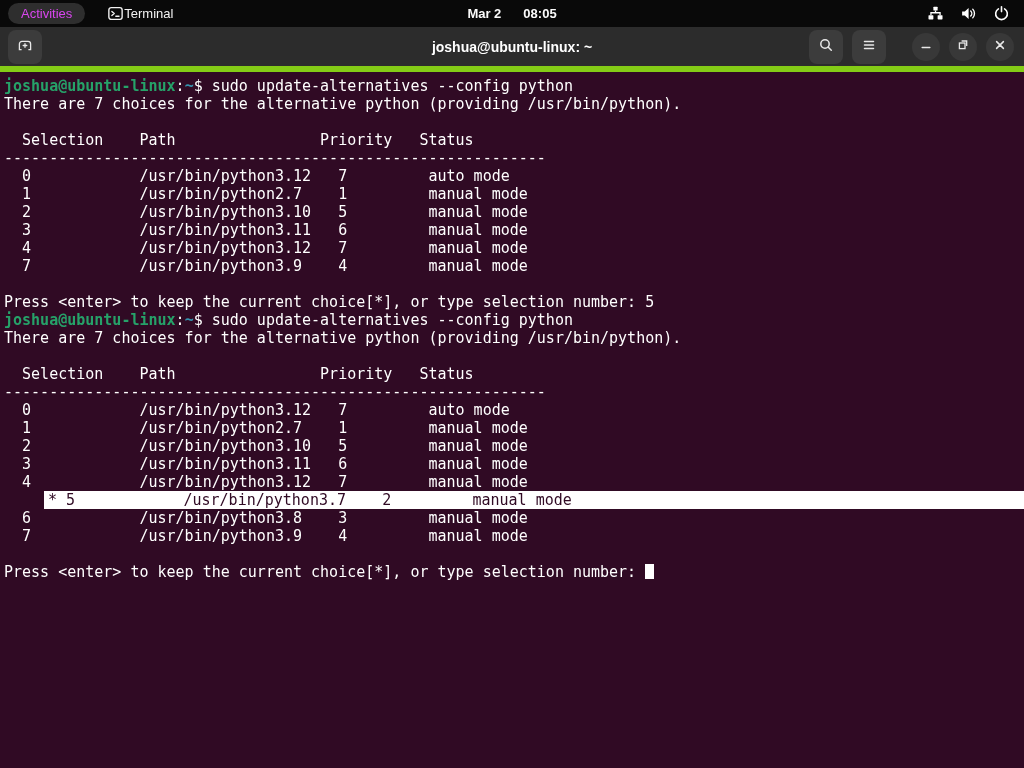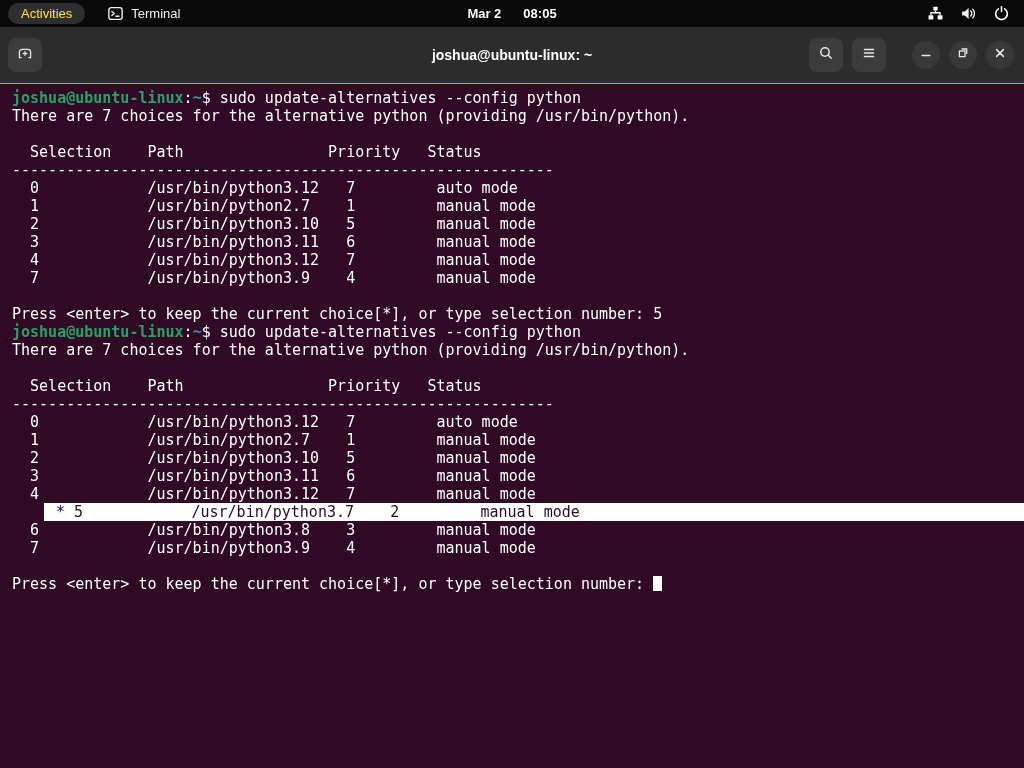--- a/index.html
+++ b/index.html
@@ -9,45 +9,45 @@
   }
   *{margin:0;padding:0;box-sizing:border-box;}
   html,body{width:1024px;height:768px;overflow:hidden;background:#000;}
   body{font-family:"Liberation Sans",sans-serif;}
   .screen{position:relative;width:1024px;height:768px;display:flex;flex-direction:column;}
 
   
   .topbar{height:27px;background:var(--topbar-bg);display:flex;align-items:center;
     color:#f2f2f2;font-size:13px;position:relative;flex:0 0 auto;}
   .activities-pill{margin-left:8px;padding:3px 13px;border-radius:999px;background:#2e2e2e;
-    color:#fde047;cursor:pointer;}
-  .app-indicator{display:flex;align-items:center;gap:7px;margin-left:22px;cursor:pointer;}
+    color:#d946ef;cursor:pointer;}
+  .app-indicator{display:flex;align-items:center;margin-left:22px;cursor:pointer;}
   .app-indicator svg{display:block;}
   .clock{position:absolute;left:50%;transform:translateX(-50%);display:flex;gap:22px;
     font-weight:700;color:#fbfbfb;cursor:pointer;}
   .status-icons{margin-left:auto;display:flex;align-items:center;gap:16px;padding-right:14px;cursor:pointer;}
   .status-icons svg{display:block;}
 
   
-  .headerbar{height:57px;background:var(--headerbar-bg);display:flex;align-items:center;
-    position:relative;flex:0 0 auto;border-bottom:1px solid #84cc16;text-align:right;}
+  .headerbar{height:45px;background:var(--headerbar-bg);display:flex;align-items:center;
+    position:relative;flex:0 0 auto;border-bottom:6px solid #84cc16;text-align:right;}
   .sq-btn{width:34px;height:34px;border-radius:8px;background:var(--button-bg);
     display:flex;align-items:center;justify-content:center;cursor:pointer;}
   .newtab-btn{margin-left:8px;}
   .win-title{position:absolute;left:50%;transform:translateX(-50%);color:#ffffff;
     font-weight:700;font-size:14px;white-space:nowrap;}
   .hb-right{margin-left:auto;display:flex;align-items:center;gap:9px;padding-right:10px;}
   .circle-btn{width:28px;height:28px;border-radius:50%;background:var(--circle-bg);
     display:flex;align-items:center;justify-content:center;cursor:pointer;}
   .gap-lg{width:8px;}
 
   
   .terminal{flex:1 1 auto;background:var(--terminal-bg);padding-top:5px;overflow:hidden;cursor:text;}
   .tline{font-family:"DejaVu Sans Mono","Liberation Mono",monospace;font-size:15px;
-    line-height:18px;height:18px;white-space:pre;color:var(--terminal-fg);padding-left:12px;}
+    line-height:18px;height:18px;white-space:pre;color:var(--terminal-fg);padding-left:4px;}
   .tline.hl{background:var(--highlight-bg);margin-left:44px;}
   .tline.hl .seg-fg,.tline.hl span{color:var(--terminal-bg);}
   .seg-user{color:var(--prompt-green);font-weight:bold;}
   .seg-cwd{color:var(--path-teal);font-weight:bold;}
   .seg-fg{color:var(--terminal-fg);}
   .cursor{display:inline-block;width:9px;height:15px;background:#ffffff;
     vertical-align:-2px;}
 </style>
 </head>
 <body>

